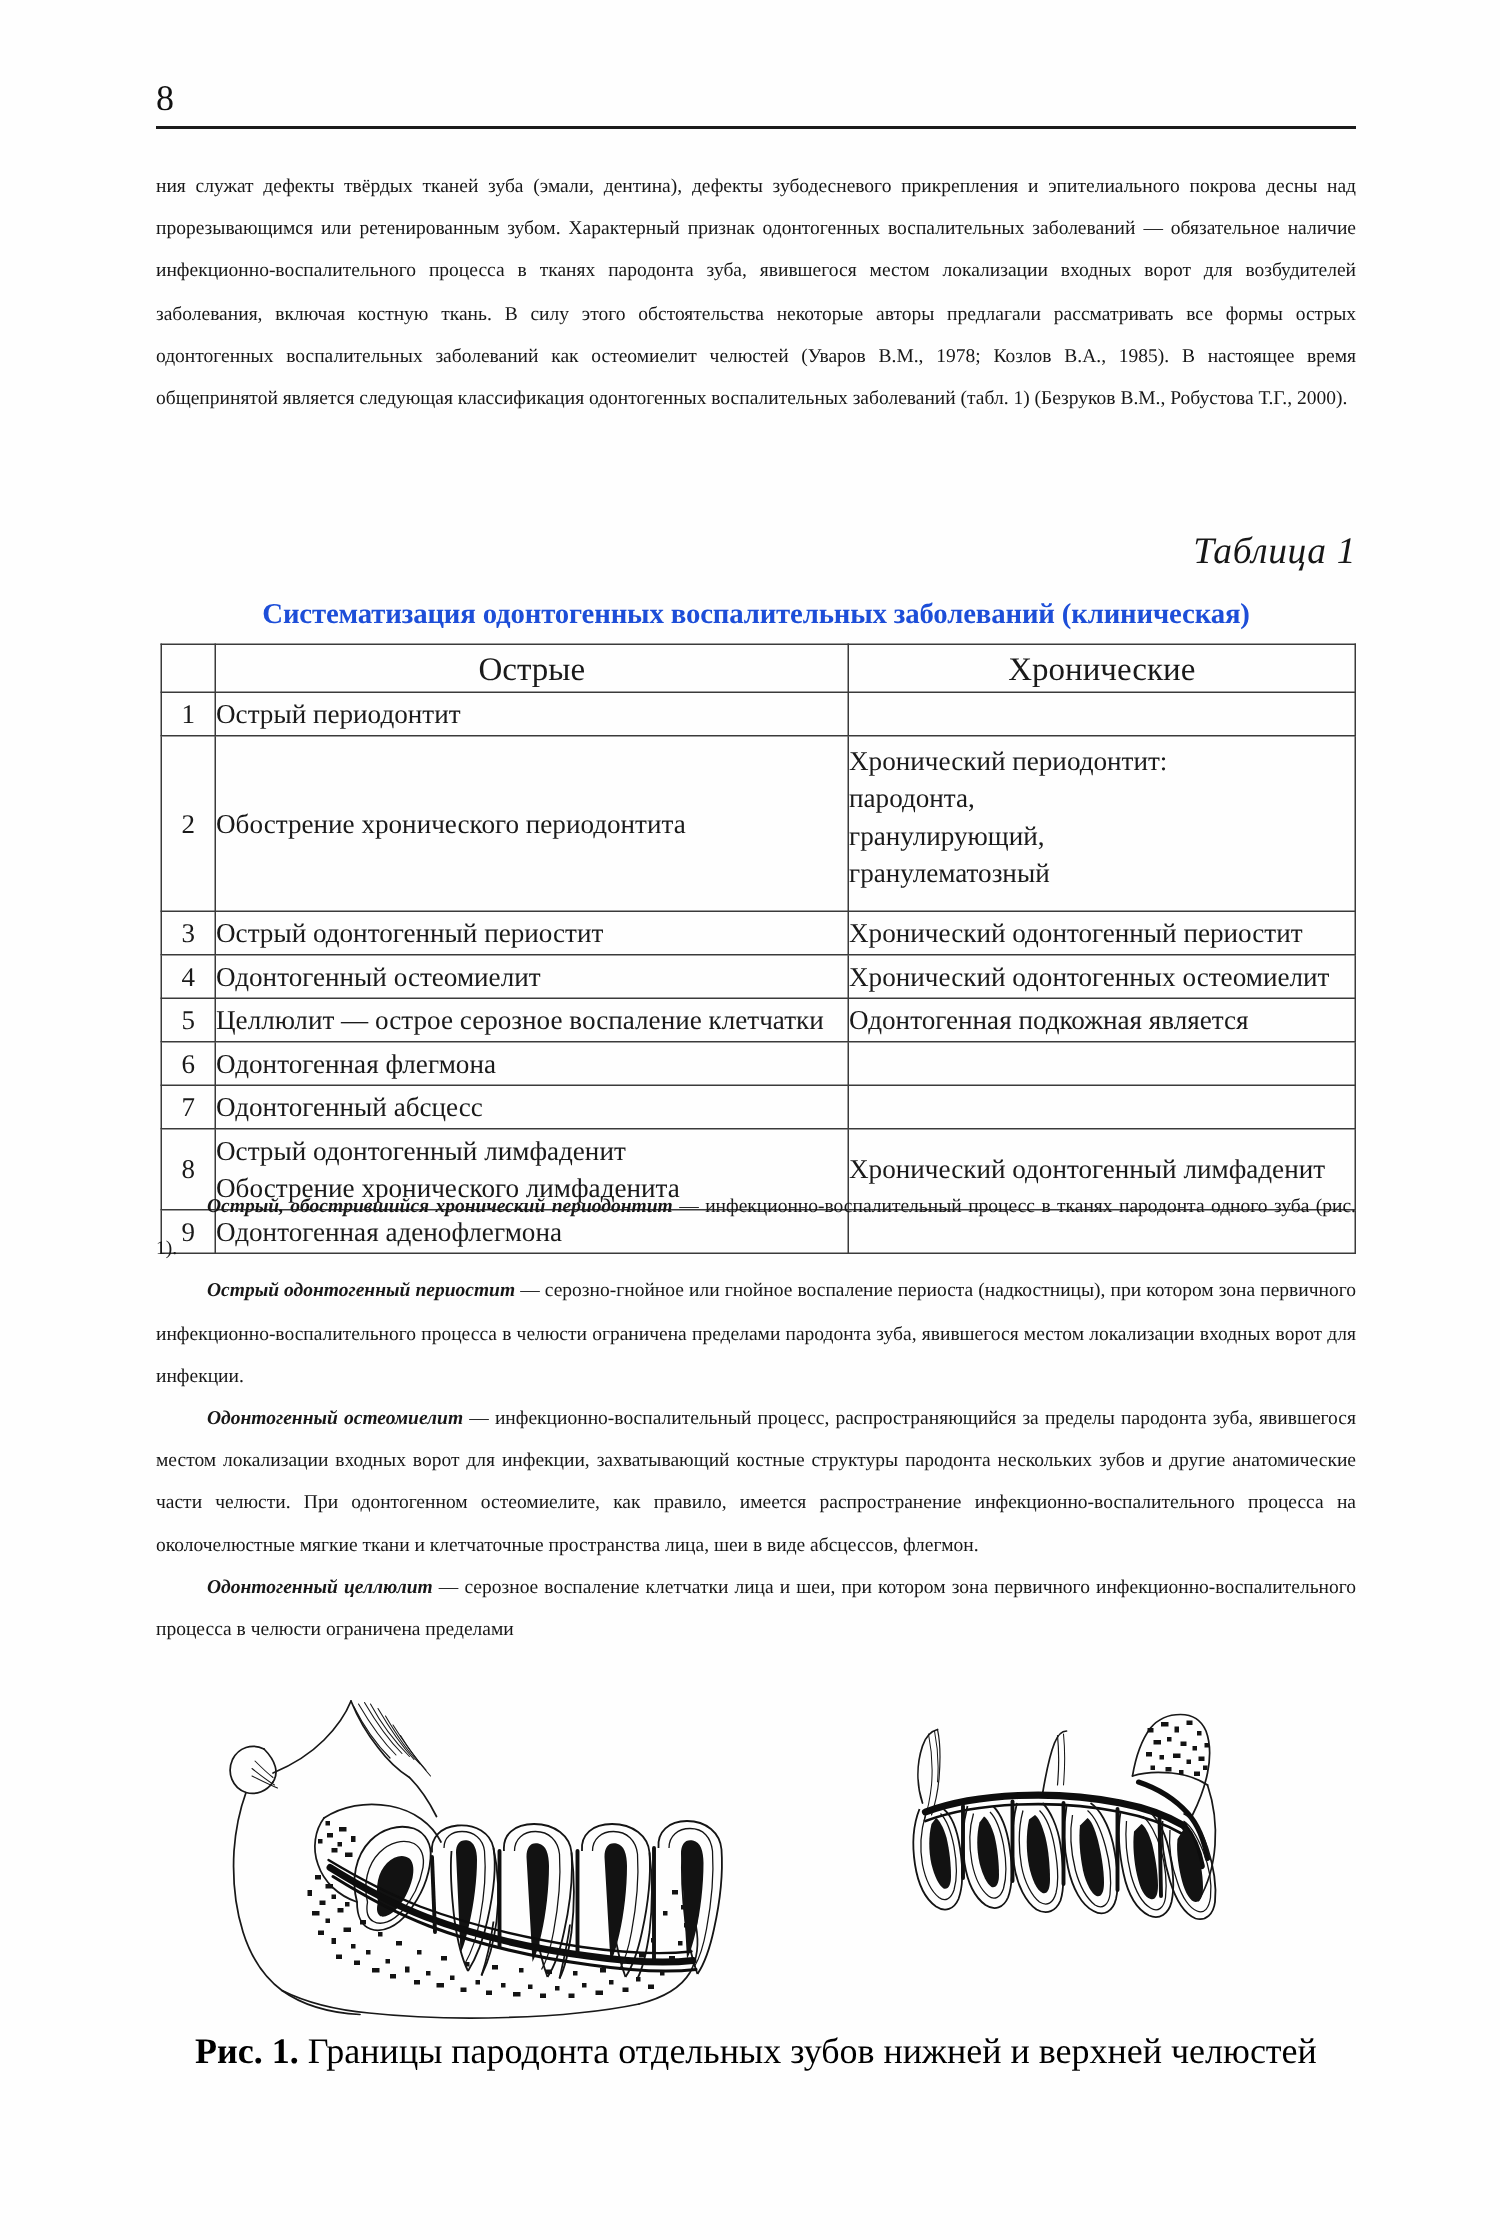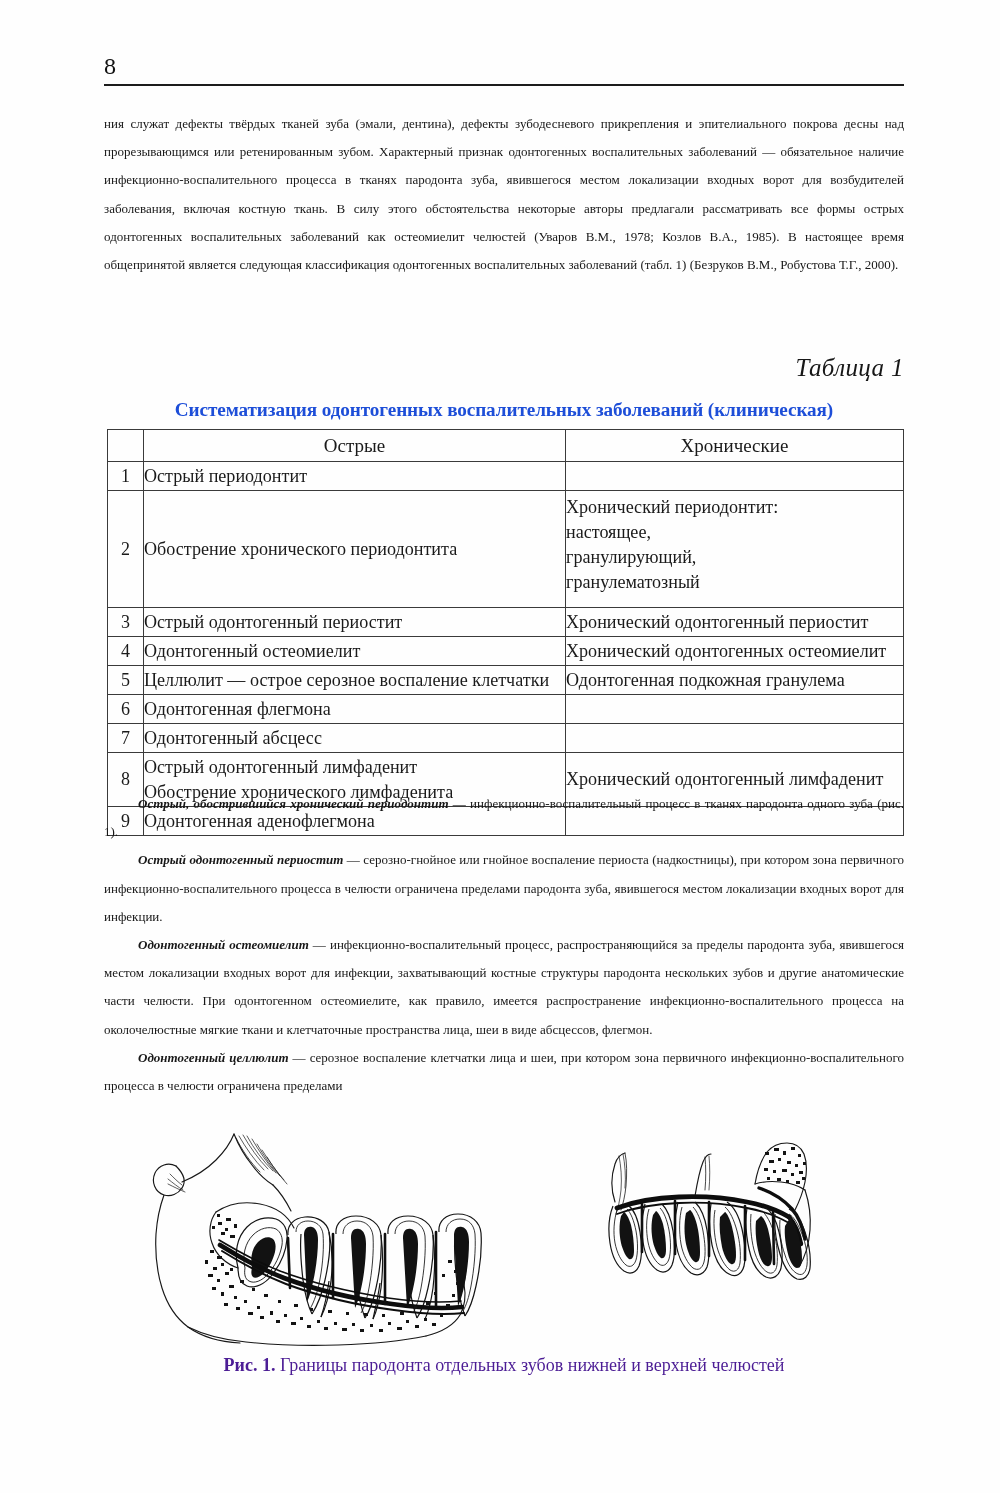--- a/index.html
+++ b/index.html
@@ -111,21 +111,21 @@
   table.classification td {
     border: 1px solid #3a3a3a;
     padding: 0;
     vertical-align: middle;
   }
   table.classification thead th {
     text-align: center;
     font-weight: normal;
     height: 31px;
     line-height: 31px;
-    font-size: 19px;
+    font-size: 22px;
   }
   table.classification thead th.blank { border-bottom: 1px solid #3a3a3a; }
   td.num {
     text-align: center;
     font-size: 18px;
   }
   td.cell {
     padding: 2px 0 2px 6px;
     line-height: 25px;
   }
@@ -139,22 +139,22 @@
     top: 1118px;
     width: 800px;
     height: 235px;
   }
   .fig-caption {
     position: absolute;
     left: 104px;
     top: 1355px;
     width: 800px;
     text-align: center;
-    font-size: 18px;
-    color: #4c1d95;
+    font-size: 24px;
+    color: #000000;
   }
   .fig-caption b { font-weight: bold; }
   svg.anat { display: block; }
 </style>
 </head>
 <body>
 
 <div class="page">
 
   <div class="header-zone">
@@ -188,42 +188,42 @@
           <td class="num">1</td>
           <td class="cell">Острый периодонтит</td>
           <td class="cell"></td>
         </tr>
 
         <tr style="height:117px;">
           <td class="num">2</td>
           <td class="cell">Обострение хронического периодонтита</td>
           <td class="cell top multiline">
             <span>Хронический периодонтит:</span>
-            <span>настоящее,</span>
+            <span>пародонта,</span>
             <span>гранулирующий,</span>
             <span>гранулематозный</span>
           </td>
         </tr>
 
         <tr style="height:29px;">
           <td class="num">3</td>
           <td class="cell">Острый одонтогенный периостит</td>
           <td class="cell">Хронический одонтогенный периостит</td>
         </tr>
 
         <tr style="height:29px;">
           <td class="num">4</td>
           <td class="cell">Одонтогенный остеомиелит</td>
           <td class="cell">Хронический одонтогенных остеомиелит</td>
         </tr>
 
         <tr style="height:29px;">
           <td class="num">5</td>
           <td class="cell">Целлюлит — острое серозное воспаление клетчатки</td>
-          <td class="cell">Одонтогенная подкожная гранулема</td>
+          <td class="cell">Одонтогенная подкожная является</td>
         </tr>
 
         <tr style="height:29px;">
           <td class="num">6</td>
           <td class="cell">Одонтогенная флегмона</td>
           <td class="cell"></td>
         </tr>
 
         <tr style="height:29px;">
           <td class="num">7</td>

